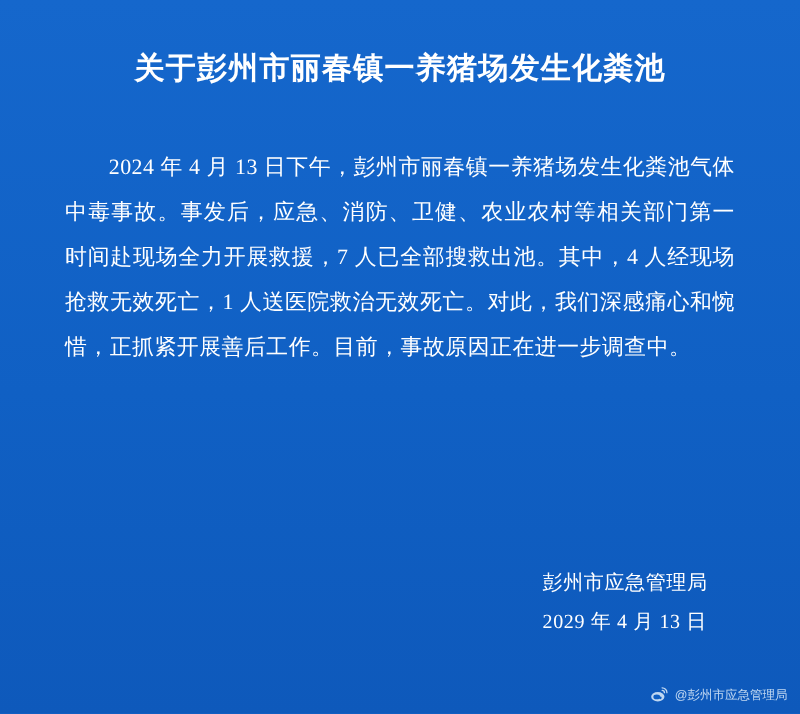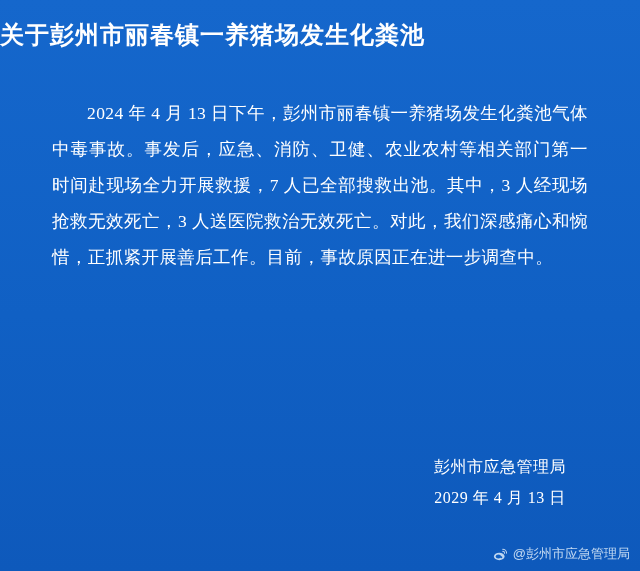--- a/index.html
+++ b/index.html
@@ -16,21 +16,22 @@
     overflow: hidden;
   }
   .page {
     width: 640px;
     height: 571px;
     background: linear-gradient(180deg, #1567cc 0%, #1060c4 55%, #0e59bb 100%);
     position: relative;
     box-sizing: border-box;
   }
   .title-block {
-    padding-top: 16px;
+    padding-top: 36px;
+    text-align: center;
   }
   .title-line {
     font-size: 24px;
     font-weight: bold;
     letter-spacing: 1px;
     line-height: 1.62;
     color: #ffffff;
     font-family: "Liberation Serif", "DejaVu Serif", serif;
   }
   .body-block {
@@ -43,37 +44,36 @@
     color: #ffffff;
   }
   .body-paragraph {
     text-indent: 2em;
     margin: 0;
   }
   .signature-block {
     position: absolute;
     right: 74px;
     bottom: 58px;
-    text-align: center;
     font-size: 16px;
     line-height: 1.95;
     letter-spacing: 0.5px;
   }
   .sig-line {
     display: block;
     color: #ffffff;
   }
   .watermark {
     position: absolute;
     right: 10px;
     bottom: 8px;
     display: flex;
     align-items: center;
     gap: 5px;
-    font-size: 13px;
+    font-size: 10px;
     color: #bcd6f2;
     font-family: "Liberation Sans", sans-serif;
     opacity: 0.92;
   }
   .weibo-icon {
     width: 15px;
     height: 15px;
     display: inline-block;
     line-height: 0;
   }
@@ -84,21 +84,21 @@
 </head>
 <body>
 
 <div class="page">
 
   <div class="title-block">
     <div class="title-line">关于彭州市丽春镇一养猪场发生化粪池</div>
   </div>
 
   <div class="body-block">
-    <p class="body-paragraph">2024 年 4 月 13 日下午，彭州市丽春镇一养猪场发生化粪池气体中毒事故。事发后，应急、消防、卫健、农业农村等相关部门第一时间赴现场全力开展救援，7 人已全部搜救出池。其中，3 人经现场抢救无效死亡，3 人送医院救治无效死亡。对此，我们深感痛心和惋惜，正抓紧开展善后工作。目前，事故原因正在进一步调查中。</p>
+    <p class="body-paragraph">2024 年 4 月 13 日下午，彭州市丽春镇一养猪场发生化粪池气体中毒事故。事发后，应急、消防、卫健、农业农村等相关部门第一时间赴现场全力开展救援，7 人已全部搜救出池。其中，4 人经现场抢救无效死亡，1 人送医院救治无效死亡。对此，我们深感痛心和惋惜，正抓紧开展善后工作。目前，事故原因正在进一步调查中。</p>
   </div>
 
   <div class="signature-block">
     <span class="sig-line">彭州市应急管理局</span>
     <span class="sig-line">2029 年 4 月 13 日</span>
   </div>
 
   <div class="watermark">
     <span class="weibo-icon">
       <svg width="15" height="15" viewBox="0 0 24 24" aria-hidden="true">

